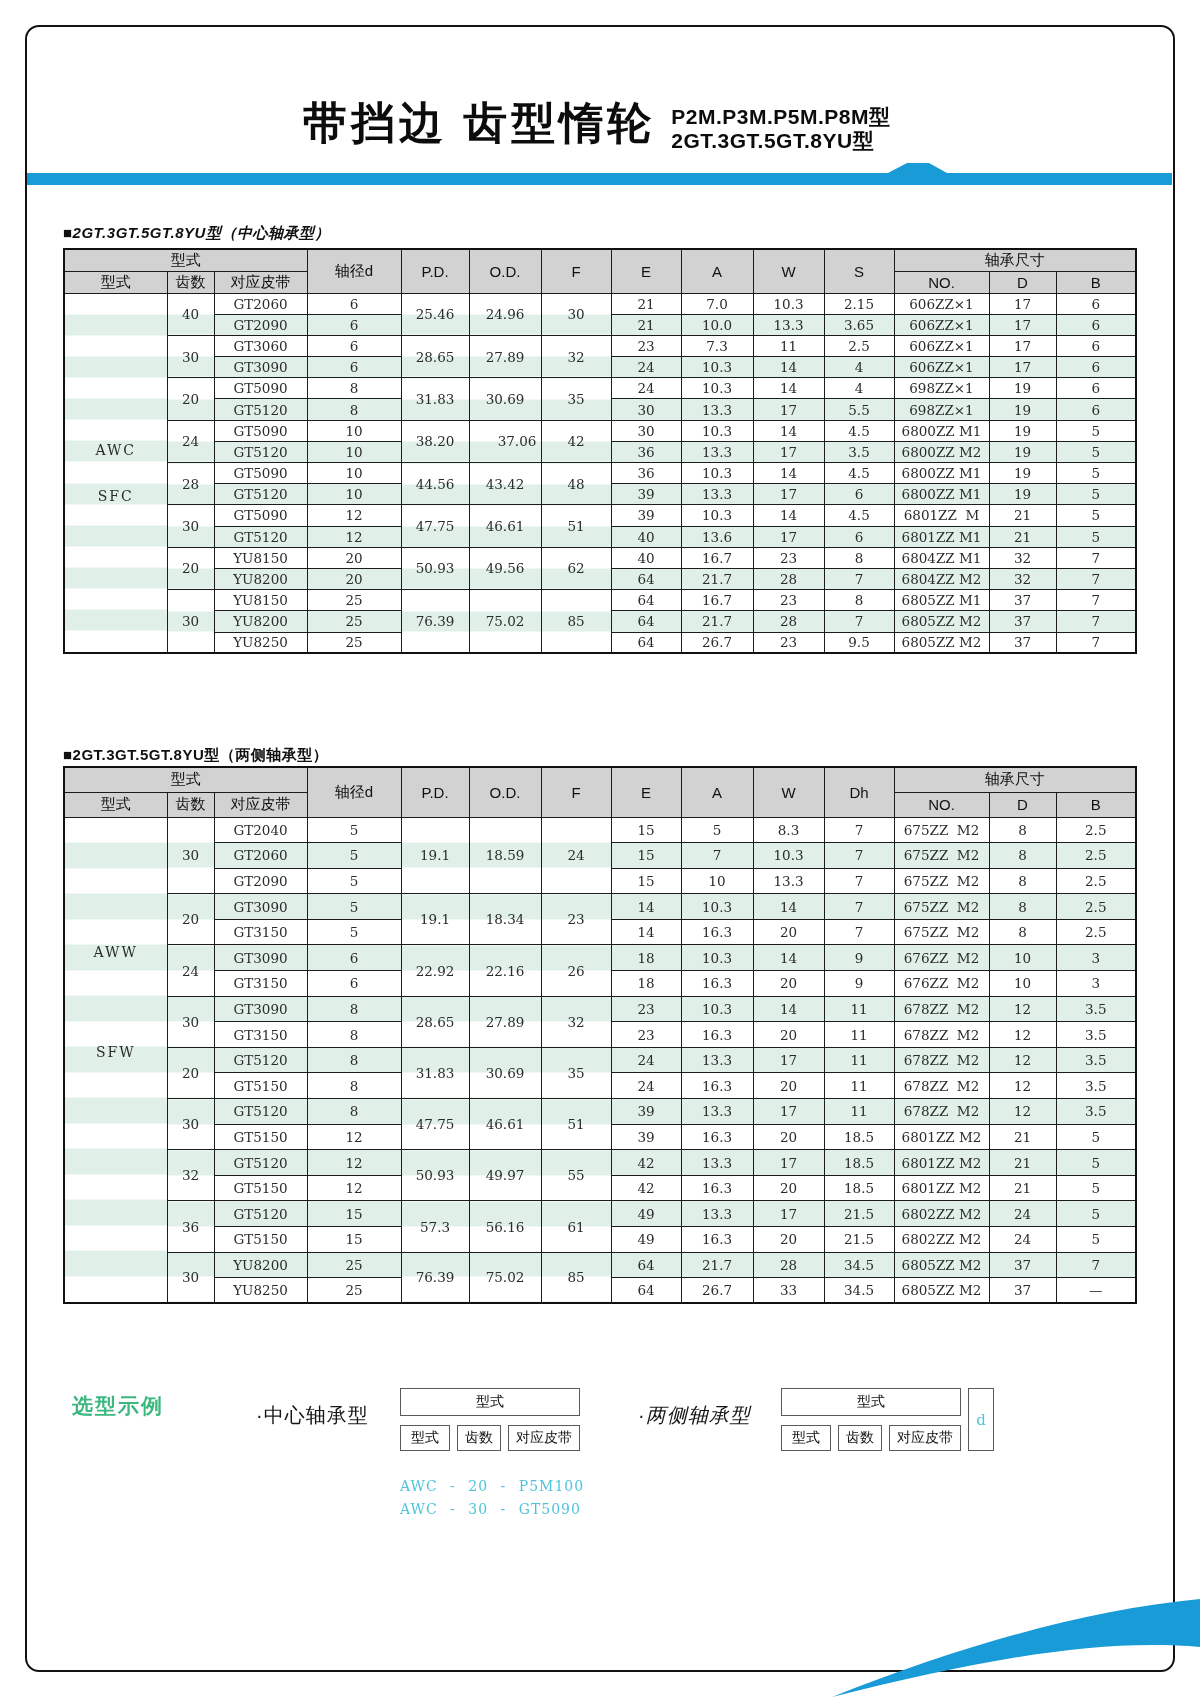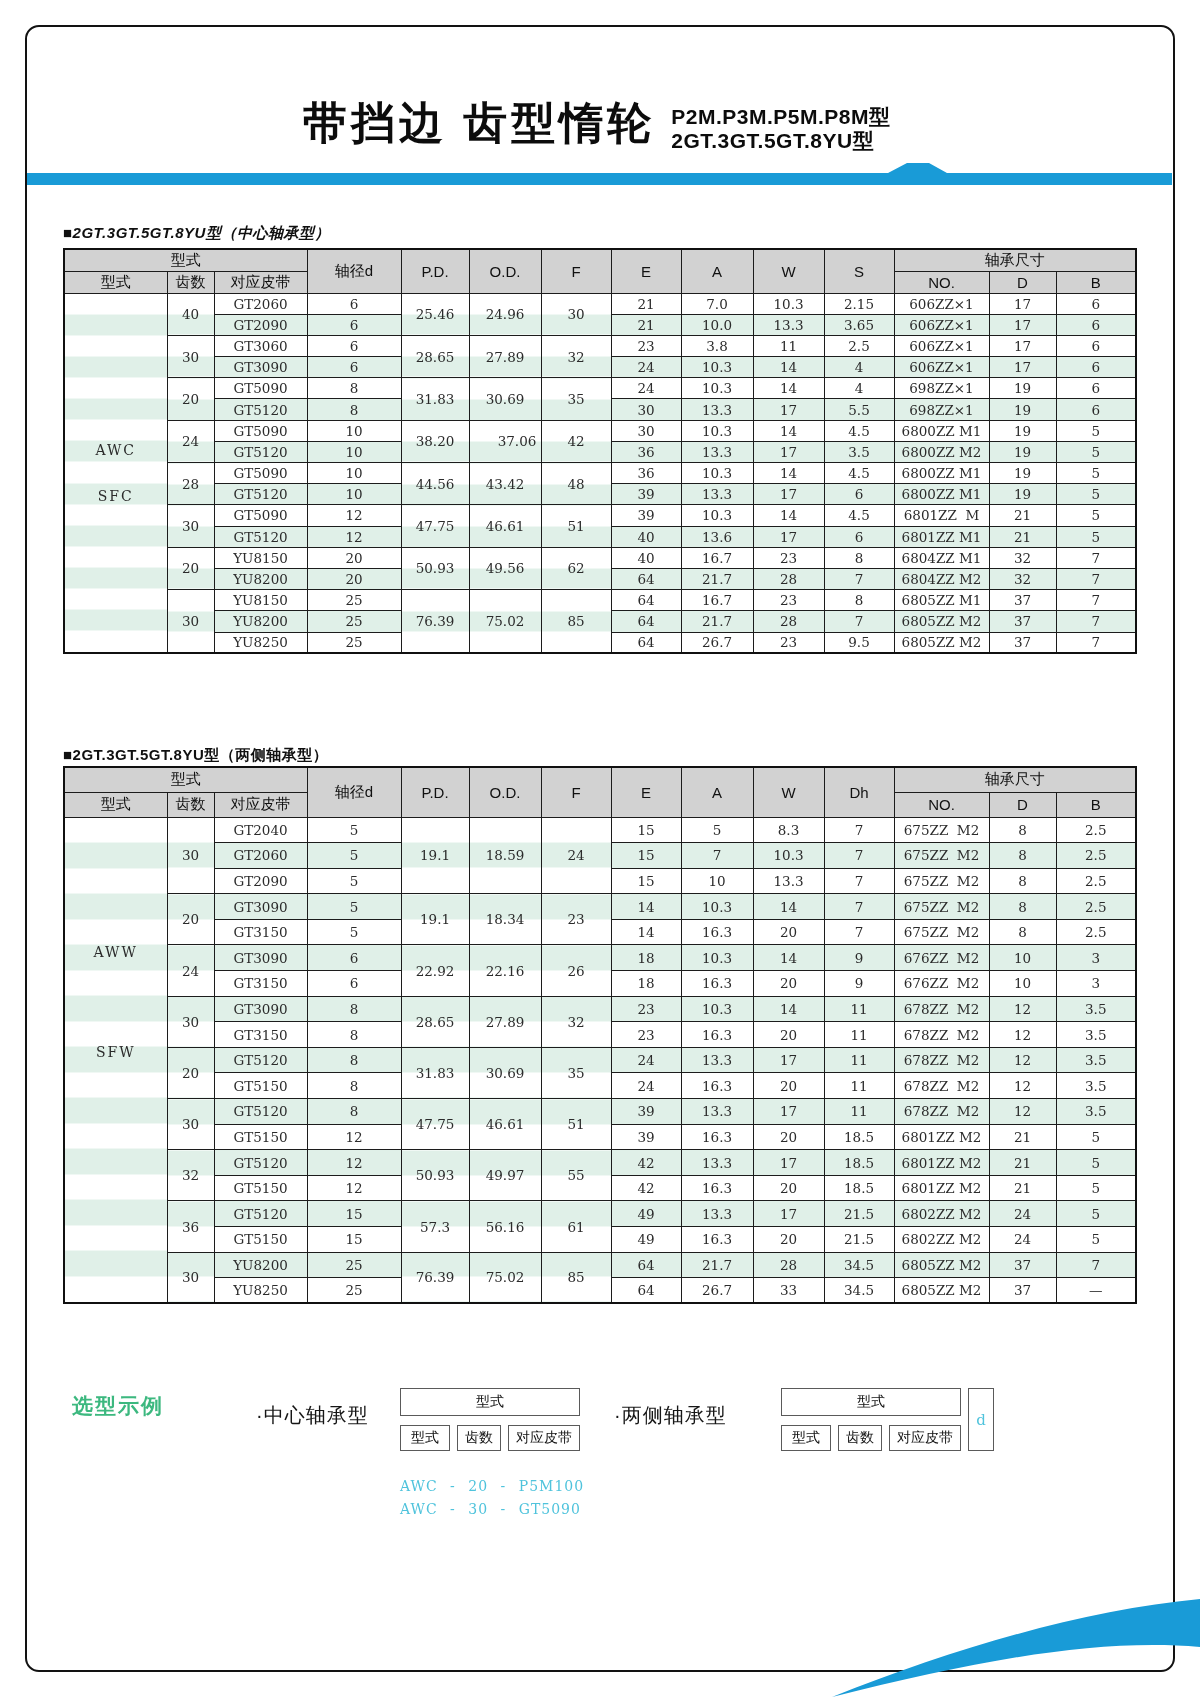--- a/index.html
+++ b/index.html
@@ -27,21 +27,21 @@
   tr.w{background:#ffffff;} tr.g{background:#e0f0e8;}
   .red{color:#cd4638;}
   td.no-cell{white-space:pre;}
   .model-wrap{display:flex;flex-direction:column;align-items:center;justify-content:center;
               height:100%;gap:30px;font-size:14px;letter-spacing:2px;}
   .model-wrap.shift{gap:84px;transform:translateY(-58px);}
   
   .ex-label{position:absolute;left:72px;top:1392px;font-size:21px;font-weight:bold;
             color:#3cb87f;letter-spacing:2px;}
   .ex-name{position:absolute;font-size:20px;color:#161616;letter-spacing:1px;}
-  .ex-name1{left:256px;top:1402px;} .ex-name2{left:614px;top:1402px;}
+  .ex-name1{left:256px;top:1402px;} .ex-name2{left:638px;top:1402px;font-style:italic;}
   .ex-diagram{position:absolute;width:180px;}
   .ex-d1{left:400px;top:1388px;} .ex-d2{left:781px;top:1388px;}
   .tbox{height:26px;border:1.5px solid #5a5a5a;display:flex;align-items:center;
         justify-content:center;font-size:14px;color:#111;background:#fff;}
   .box-row{display:flex;gap:7px;margin-top:9px;}
   .bx{height:26px;border:1.5px solid #5a5a5a;display:flex;align-items:center;
       justify-content:center;font-size:14px;color:#111;background:#fff;box-sizing:border-box;}
   .bx1{width:50px;} .bx2{width:44px;} .bx3{width:72px;}
   .dbox{position:absolute;left:187px;top:0;width:26px;height:63px;border:1.5px solid #5a5a5a;
         display:flex;align-items:center;justify-content:center;color:#4fc3dc;font-size:15px;
@@ -143,21 +143,21 @@
           <td>6</td>
         </tr>
         <tr class="w" style="height: 21.2px;">
           <td class="red" rowspan="2" style="background: linear-gradient(rgb(255, 255, 255) 0%, rgb(255, 255, 255) 50%, rgb(224, 240, 232) 50%, rgb(224, 240, 232) 100%);">30</td>
           <td class="red">GT3060</td>
           <td>6</td>
           <td rowspan="2" style="background: linear-gradient(rgb(255, 255, 255) 0%, rgb(255, 255, 255) 50%, rgb(224, 240, 232) 50%, rgb(224, 240, 232) 100%);">28.65</td>
           <td rowspan="2" style="background: linear-gradient(rgb(255, 255, 255) 0%, rgb(255, 255, 255) 50%, rgb(224, 240, 232) 50%, rgb(224, 240, 232) 100%);">27.89</td>
           <td rowspan="2" style="background: linear-gradient(rgb(255, 255, 255) 0%, rgb(255, 255, 255) 50%, rgb(224, 240, 232) 50%, rgb(224, 240, 232) 100%);">32</td>
           <td>23</td>
-          <td>3.8</td>
+          <td>7.3</td>
           <td>11</td>
           <td>2.5</td>
           <td class="no-cell">606ZZ×1</td>
           <td>17</td>
           <td>6</td>
         </tr>
         <tr class="g" style="height: 21.2px;">
           <td class="red">GT3090</td>
           <td>6</td>
           <td>24</td>

